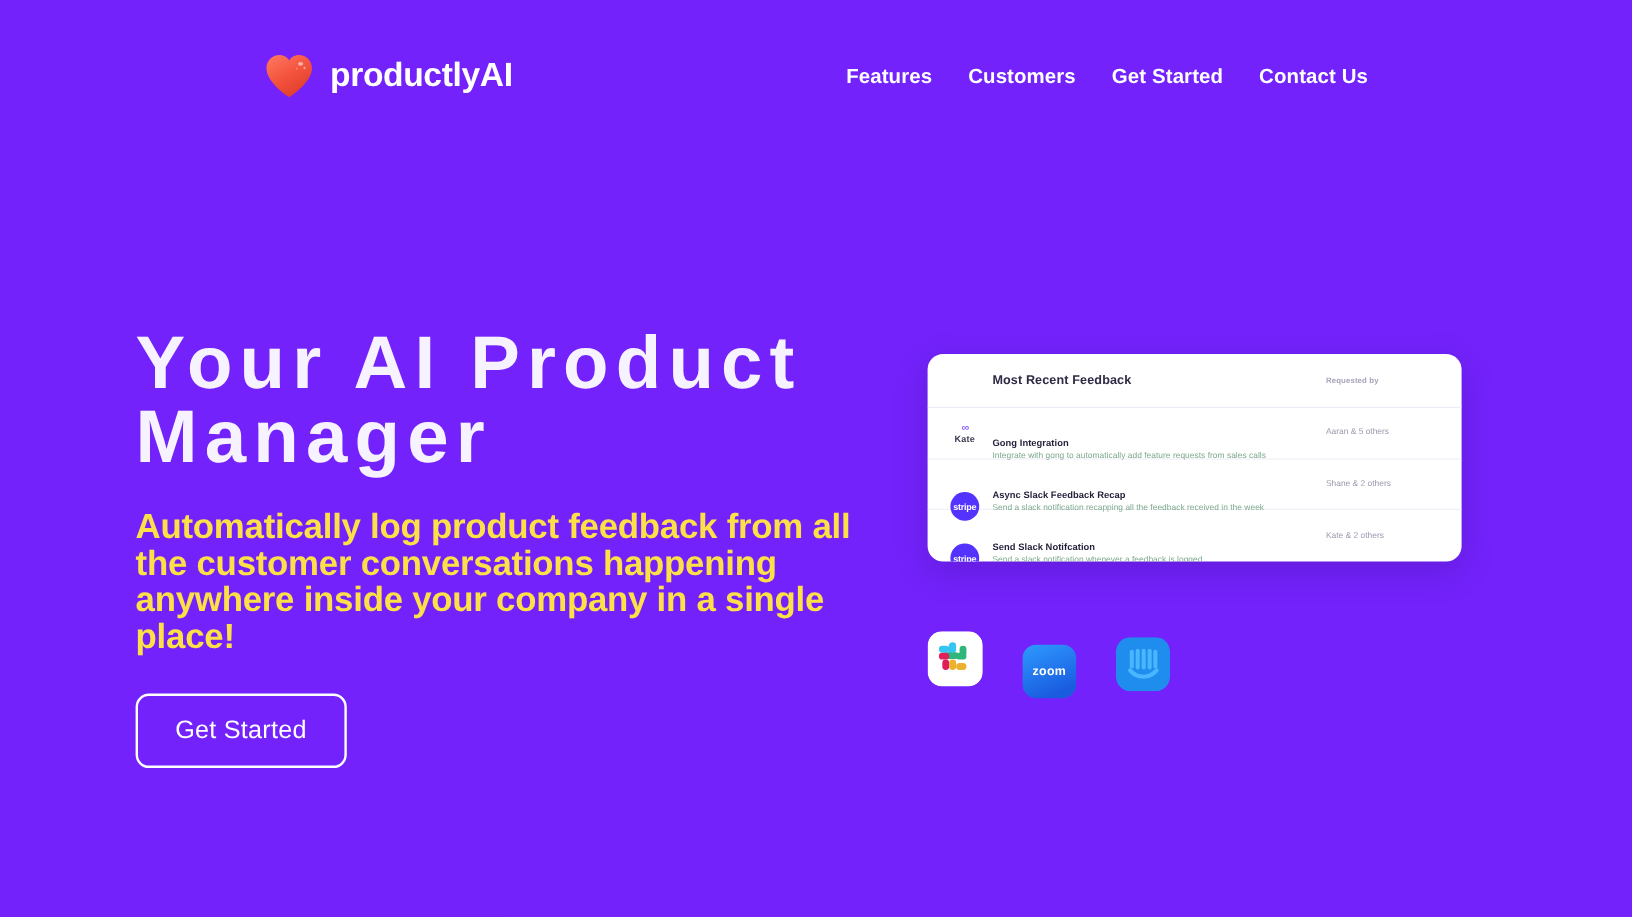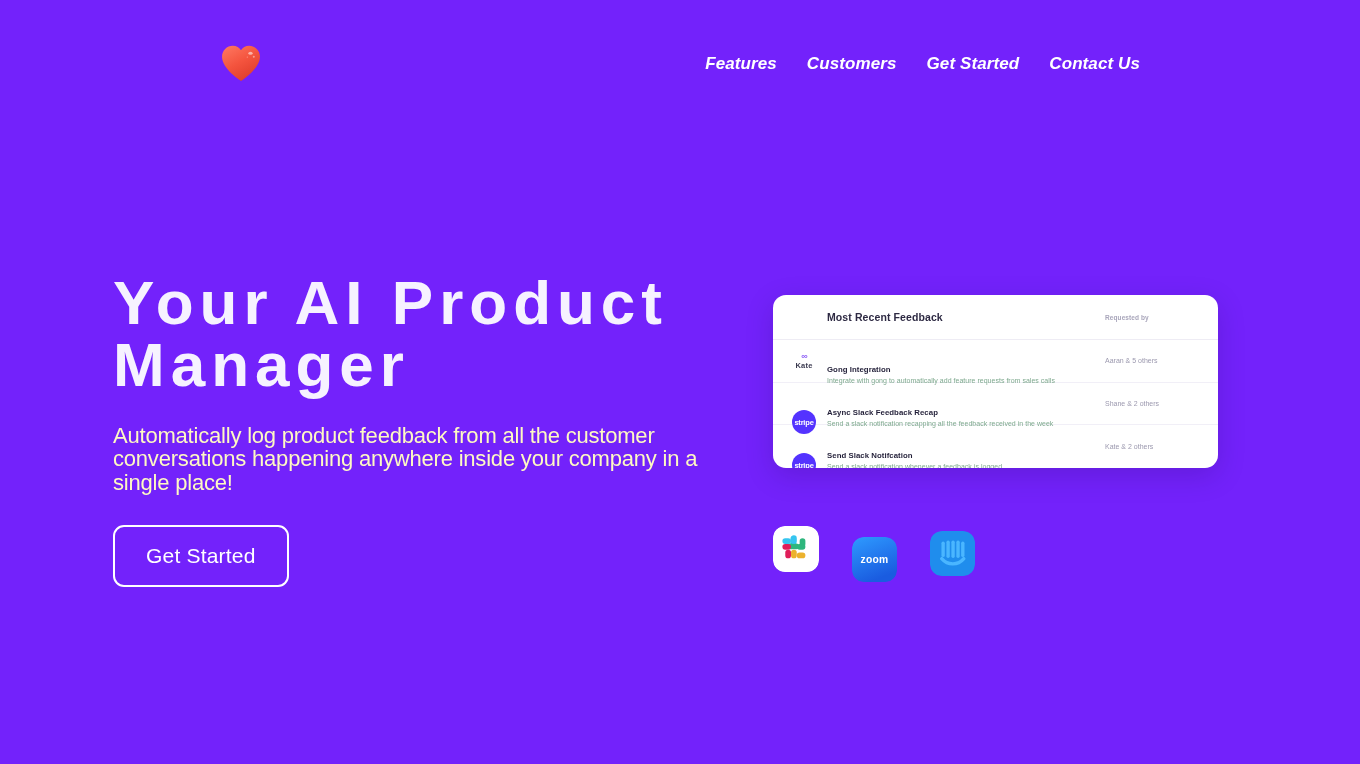--- a/index.html
+++ b/index.html
@@ -20,37 +20,37 @@
     position:absolute; left:218px; top:40px;
     display:flex; align-items:center; gap:11px;
   }
   .heart-icon { width:46px; height:46px; display:block; }
   .brand-name {
     color:#ffffff; font-size:28px; font-weight:bold;
     letter-spacing:-0.3px; line-height:1;
   }
   .nav {
     position:absolute; right:205px; top:54px;
-    display:flex; align-items:center; gap:0;font-style:italic;
+    display:flex; align-items:center; gap:0;
   }
   .nav a {
     color:#ffffff; font-size:17px; font-weight:bold;
     text-decoration:none; letter-spacing:0.1px;
     padding:0 15px; white-space:nowrap;
   }
 
   
   .hero-left { position:absolute; left:113px; top:272px; width:660px; }
   .headline {
     color:#f6f2ff; font-size:62px; font-weight:bold;
     line-height:1.0; letter-spacing:6px;
     margin-bottom:28px;
   }
   .subhead {
-    color:#fef9c3; font-size:22px; font-weight:normal;
+    color:#fde047; font-size:29px; font-weight:bold;
     line-height:1.06; letter-spacing:-0.2px;
     width:645px;
   }
   .cta {
     margin-top:31px;
     display:inline-block;
     border:2px solid #ffffff;
     border-radius:11px;
     color:#ffffff;
     font-size:21px;
@@ -143,20 +143,21 @@
           <stop offset="0%" stop-color="#FF7A63"></stop>
           <stop offset="55%" stop-color="#F4543E"></stop>
           <stop offset="100%" stop-color="#E03E2C"></stop>
         </linearGradient>
       </defs>
       <path fill="url(#hg)" d="M16 28.5S2.8 20.2 2.8 11.7C2.8 7.3 6.2 4 10.3 4c2.5 0 4.7 1.3 5.7 3.2C17 5.3 19.2 4 21.7 4c4.1 0 7.5 3.3 7.5 7.7C29.2 20.2 16 28.5 16 28.5z"></path>
       <ellipse cx="22.6" cy="9.2" rx="1.5" ry="1.1" fill="#FFFFFF" opacity="0.55"></ellipse>
       <circle cx="24.9" cy="11.6" r="0.7" fill="#FFFFFF" opacity="0.45"></circle>
       <circle cx="20.4" cy="11.9" r="0.5" fill="#FFFFFF" opacity="0.35"></circle>
     </svg>
+    <span class="brand-name">productlyAI</span>
   </div>
 
   <nav class="nav">
     <a href="#">Features</a>
     <a href="#">Customers</a>
     <a href="#">Get Started</a>
     <a href="#">Contact Us</a>
   </nav>
 
 </div>

